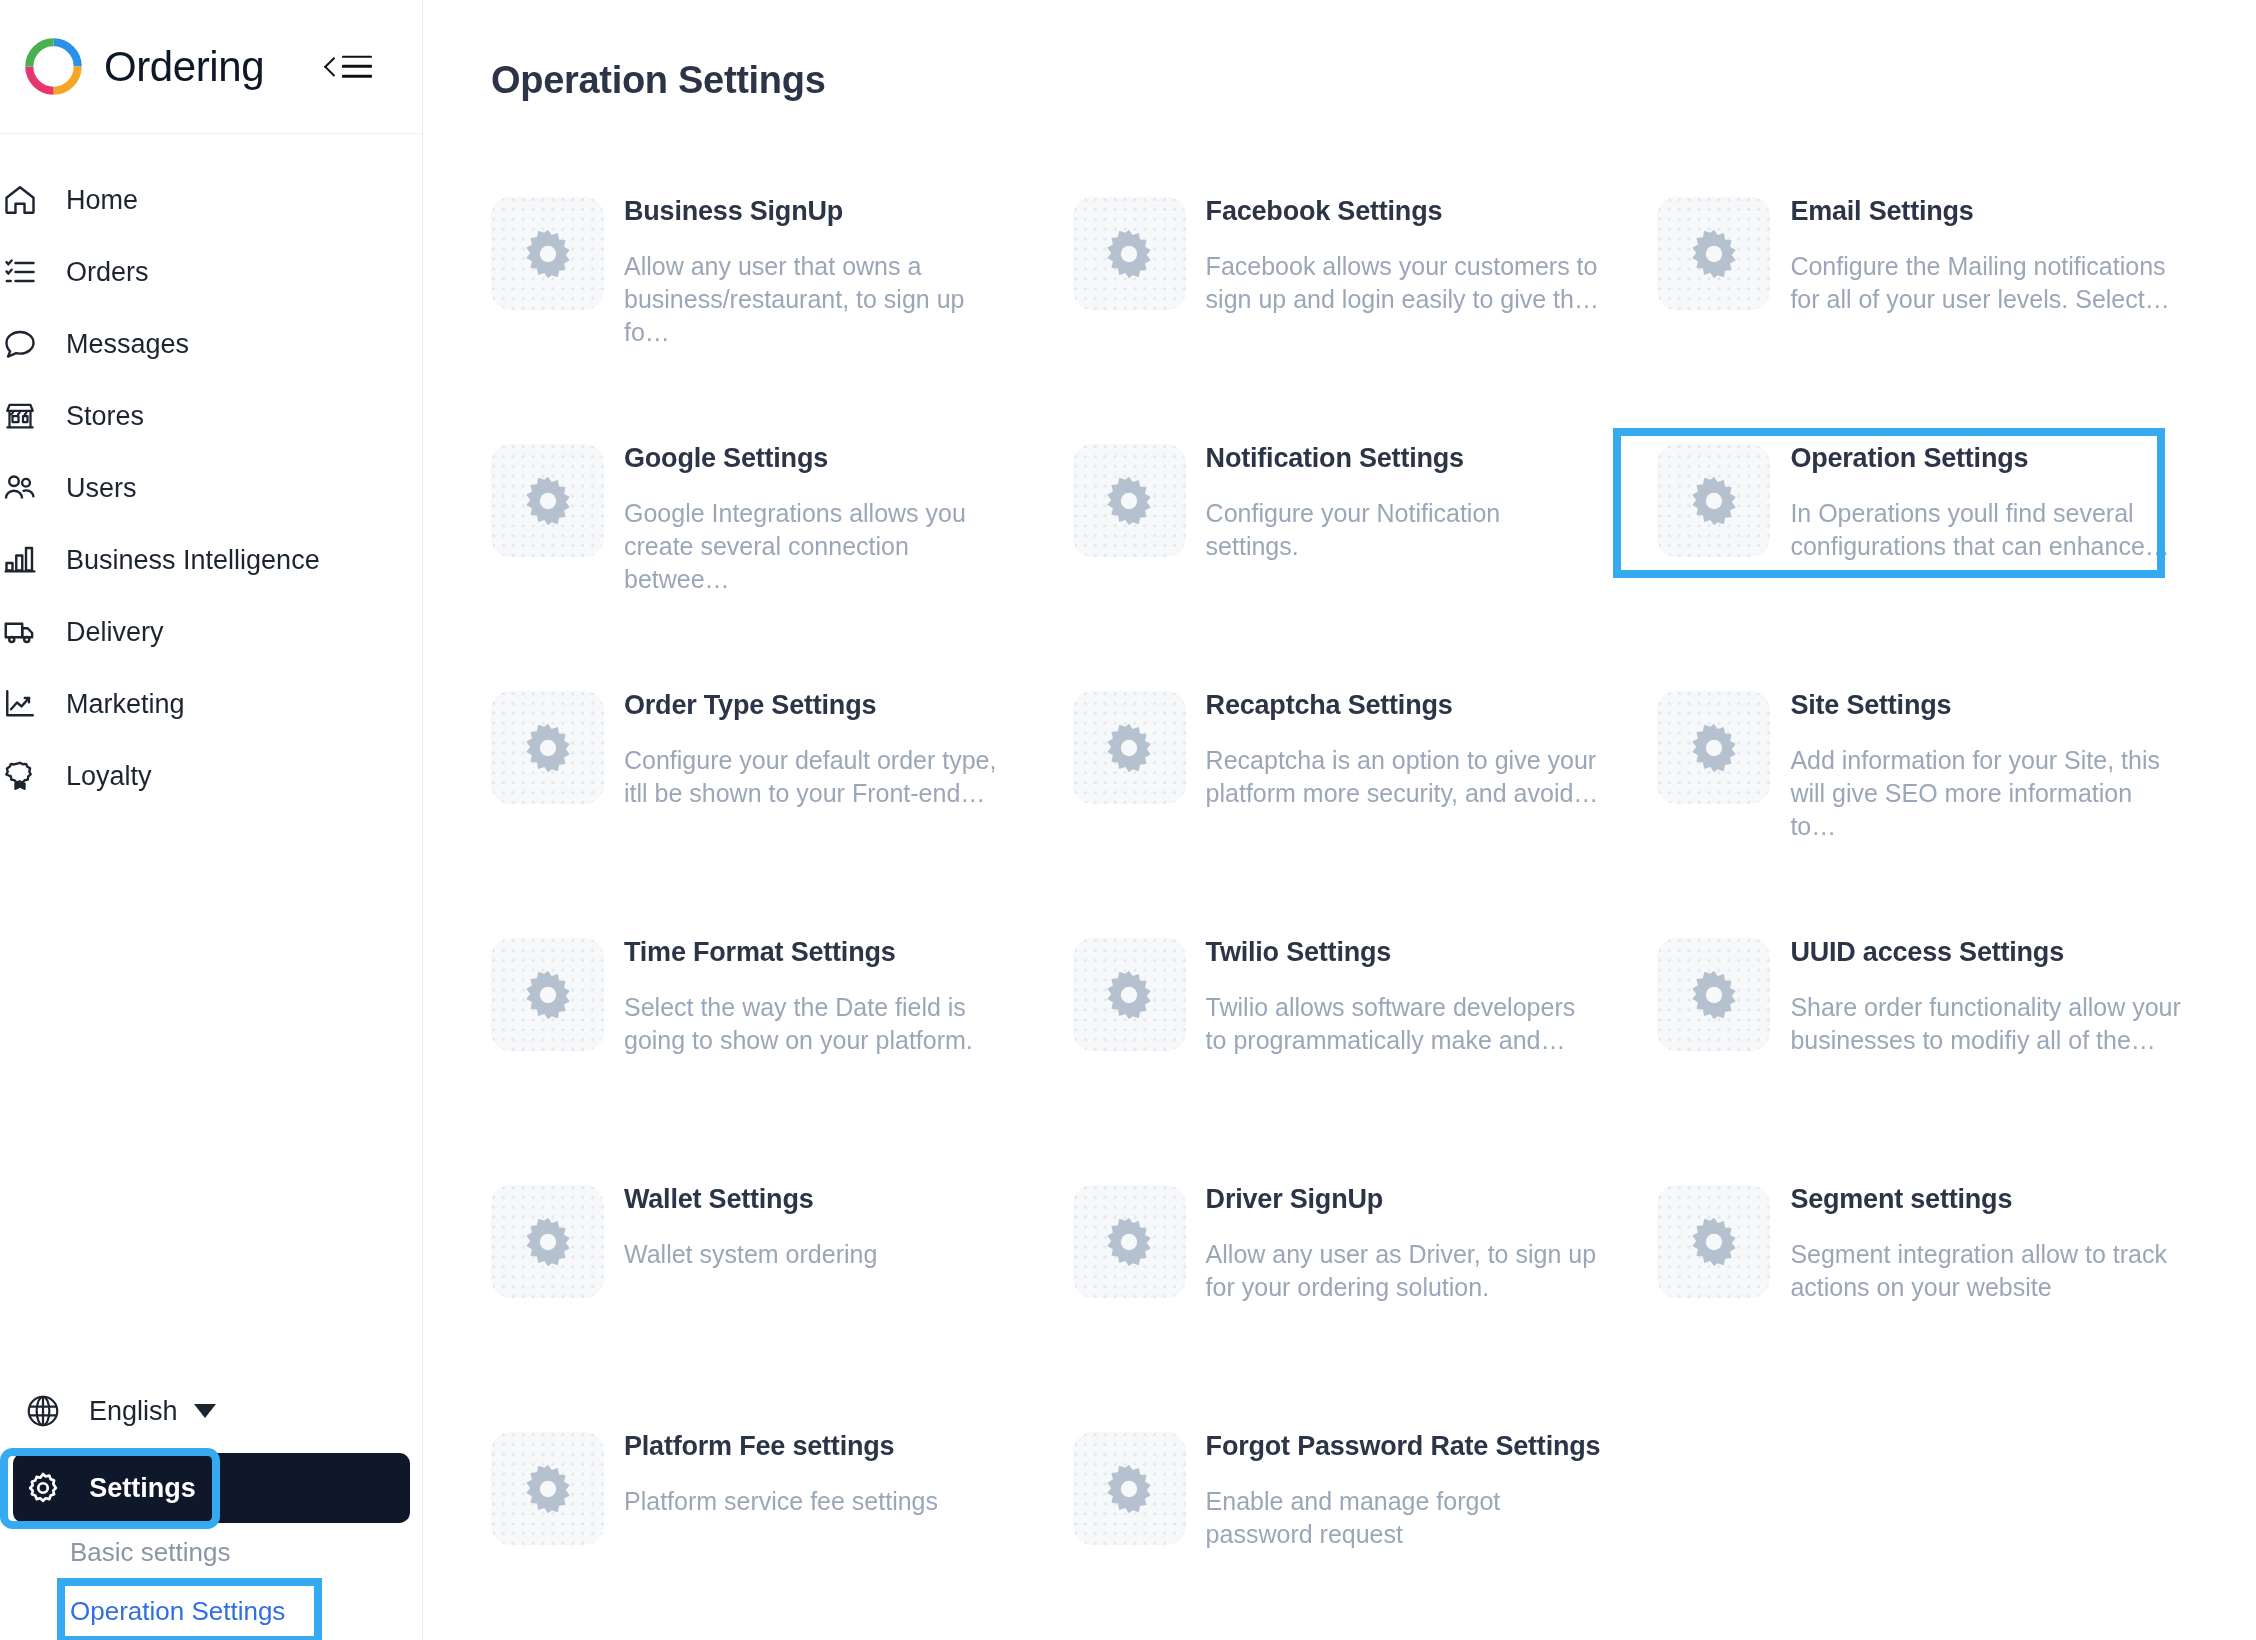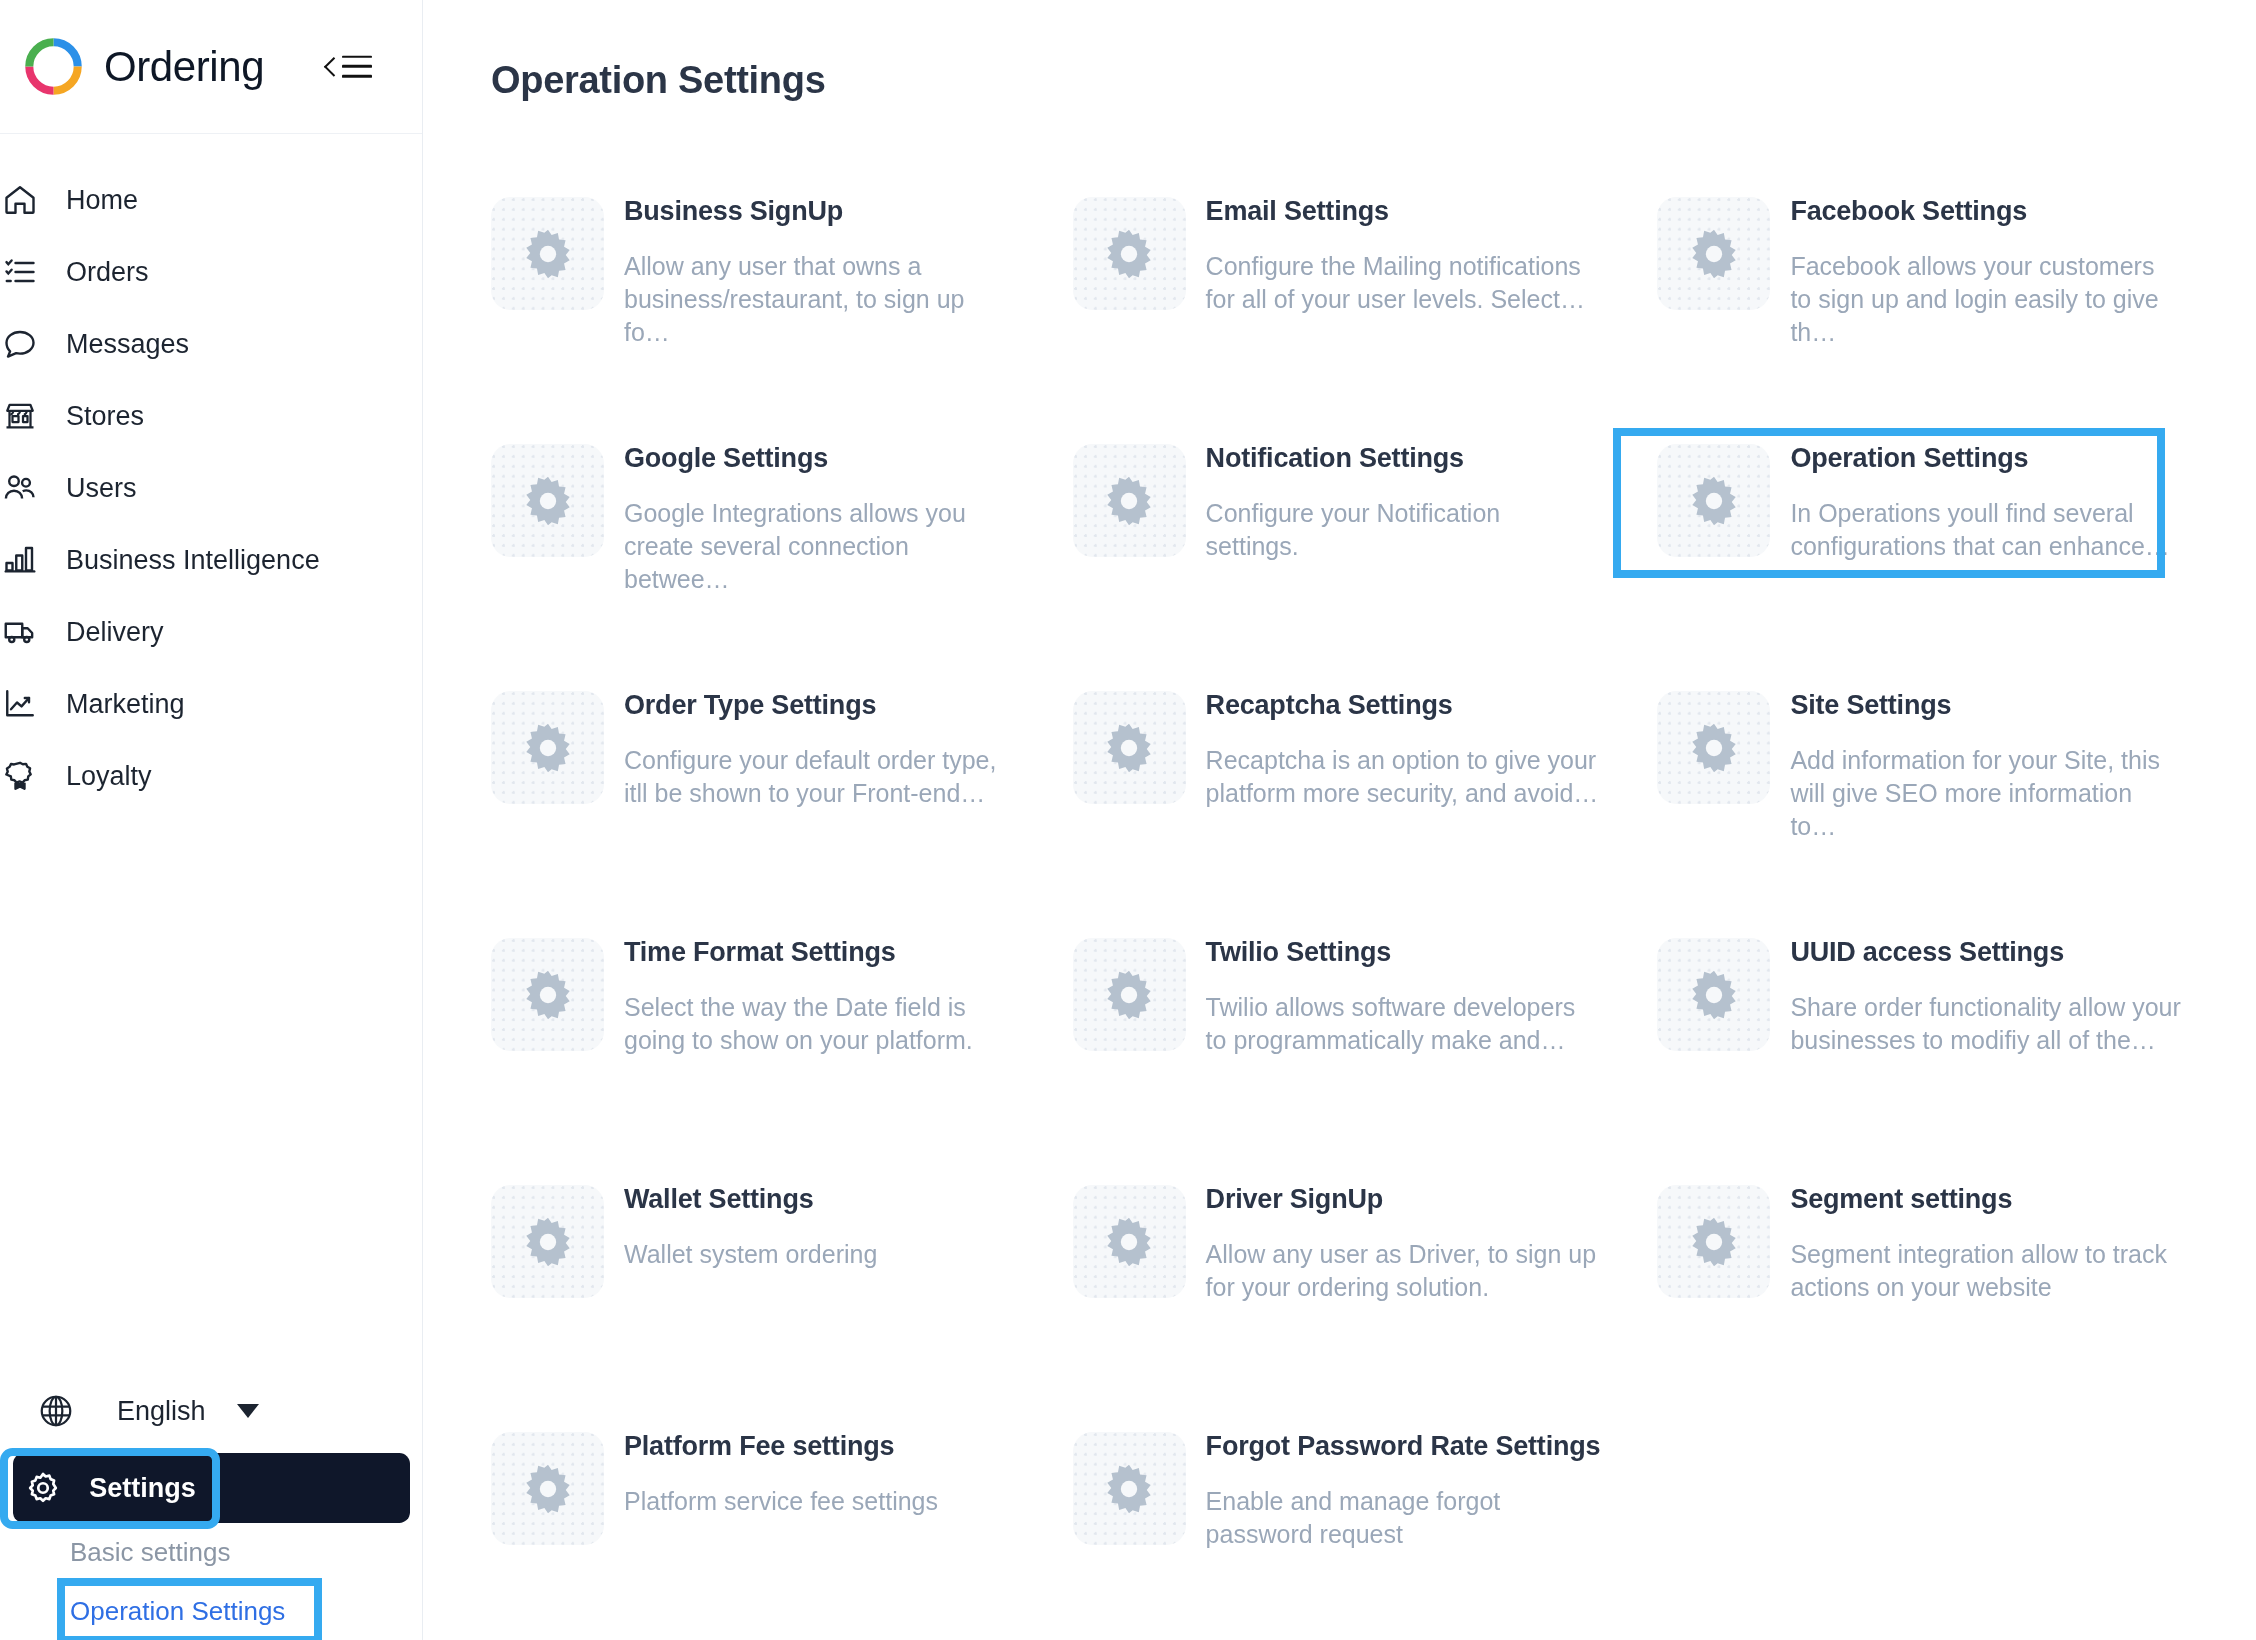--- a/index.html
+++ b/index.html
@@ -108,23 +108,22 @@
 
   .sidebar-bottom {
     margin-top: auto;
     padding-bottom: 0;
   }
 
   .lang-row {
     display: flex;
     align-items: center;
     height: 73px;
-    padding-left: 36px;
+    padding-left: 23px;
     cursor: pointer;
-    gap: 15px;
   }
   .lang-label {
     margin-left: 27px;
     font-size: 27px;
     color: #1c2430;
   }
   .caret-down {
     margin-left: 16px;
     width: 0; height: 0;
     border-left: 11.6px solid transparent;
@@ -432,35 +431,35 @@
       </div>
 
       <div class="card">
         <div class="card-icon">
           <svg width="56" height="56" viewBox="0 0 24 24" fill="#b5c1ce">
             <path d="M12 1.6l1.55 2.3 2.66-.9.52 2.76 2.79.35-.64 2.73 2.42 1.42-1.7 2.22 1.7 2.22-2.42 1.42.64 2.73-2.79.35-.52 2.76-2.66-.9L12 22.4l-1.55-2.3-2.66.9-.52-2.76-2.79-.35.64-2.73L2.7 13.74l1.7-2.22-1.7-2.22 2.42-1.42-.64-2.73 2.79-.35.52-2.76 2.66.9z"></path>
             <circle cx="12" cy="12" r="3.5" fill="#f6f8fa"></circle>
           </svg>
         </div>
         <div class="card-body">
+          <div class="card-title">Facebook Settings</div>
+          <div class="card-desc">Facebook allows your customers to sign up and login easily to give th…</div>
+        </div>
+      </div>
+
+      <div class="card">
+        <div class="card-icon">
+          <svg width="56" height="56" viewBox="0 0 24 24" fill="#b5c1ce">
+            <path d="M12 1.6l1.55 2.3 2.66-.9.52 2.76 2.79.35-.64 2.73 2.42 1.42-1.7 2.22 1.7 2.22-2.42 1.42.64 2.73-2.79.35-.52 2.76-2.66-.9L12 22.4l-1.55-2.3-2.66.9-.52-2.76-2.79-.35.64-2.73L2.7 13.74l1.7-2.22-1.7-2.22 2.42-1.42-.64-2.73 2.79-.35.52-2.76 2.66.9z"></path>
+            <circle cx="12" cy="12" r="3.5" fill="#f6f8fa"></circle>
+          </svg>
+        </div>
+        <div class="card-body">
           <div class="card-title">Email Settings</div>
           <div class="card-desc">Configure the Mailing notifications for all of your user levels. Select…</div>
-        </div>
-      </div>
-
-      <div class="card">
-        <div class="card-icon">
-          <svg width="56" height="56" viewBox="0 0 24 24" fill="#b5c1ce">
-            <path d="M12 1.6l1.55 2.3 2.66-.9.52 2.76 2.79.35-.64 2.73 2.42 1.42-1.7 2.22 1.7 2.22-2.42 1.42.64 2.73-2.79.35-.52 2.76-2.66-.9L12 22.4l-1.55-2.3-2.66.9-.52-2.76-2.79-.35.64-2.73L2.7 13.74l1.7-2.22-1.7-2.22 2.42-1.42-.64-2.73 2.79-.35.52-2.76 2.66.9z"></path>
-            <circle cx="12" cy="12" r="3.5" fill="#f6f8fa"></circle>
-          </svg>
-        </div>
-        <div class="card-body">
-          <div class="card-title">Facebook Settings</div>
-          <div class="card-desc">Facebook allows your customers to sign up and login easily to give th…</div>
         </div>
       </div>
 
       <div class="card">
         <div class="card-icon">
           <svg width="56" height="56" viewBox="0 0 24 24" fill="#b5c1ce">
             <path d="M12 1.6l1.55 2.3 2.66-.9.52 2.76 2.79.35-.64 2.73 2.42 1.42-1.7 2.22 1.7 2.22-2.42 1.42.64 2.73-2.79.35-.52 2.76-2.66-.9L12 22.4l-1.55-2.3-2.66.9-.52-2.76-2.79-.35.64-2.73L2.7 13.74l1.7-2.22-1.7-2.22 2.42-1.42-.64-2.73 2.79-.35.52-2.76 2.66.9z"></path>
             <circle cx="12" cy="12" r="3.5" fill="#f6f8fa"></circle>
           </svg>
         </div>

